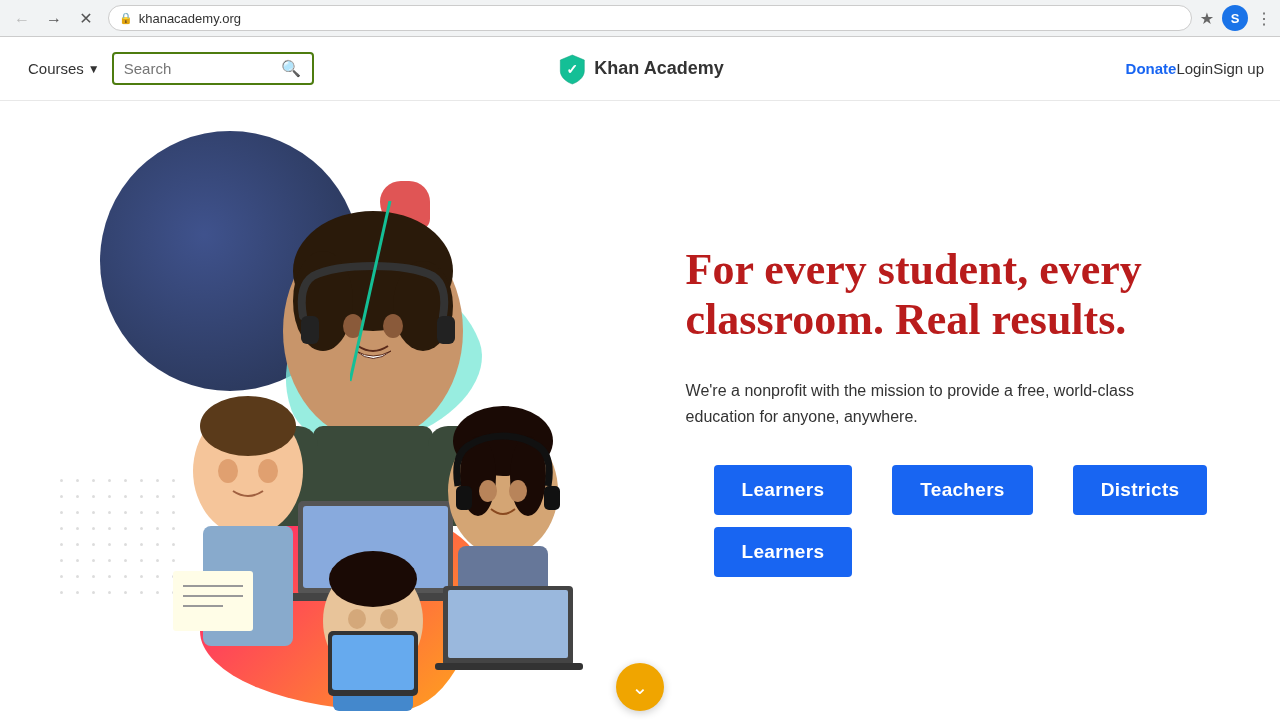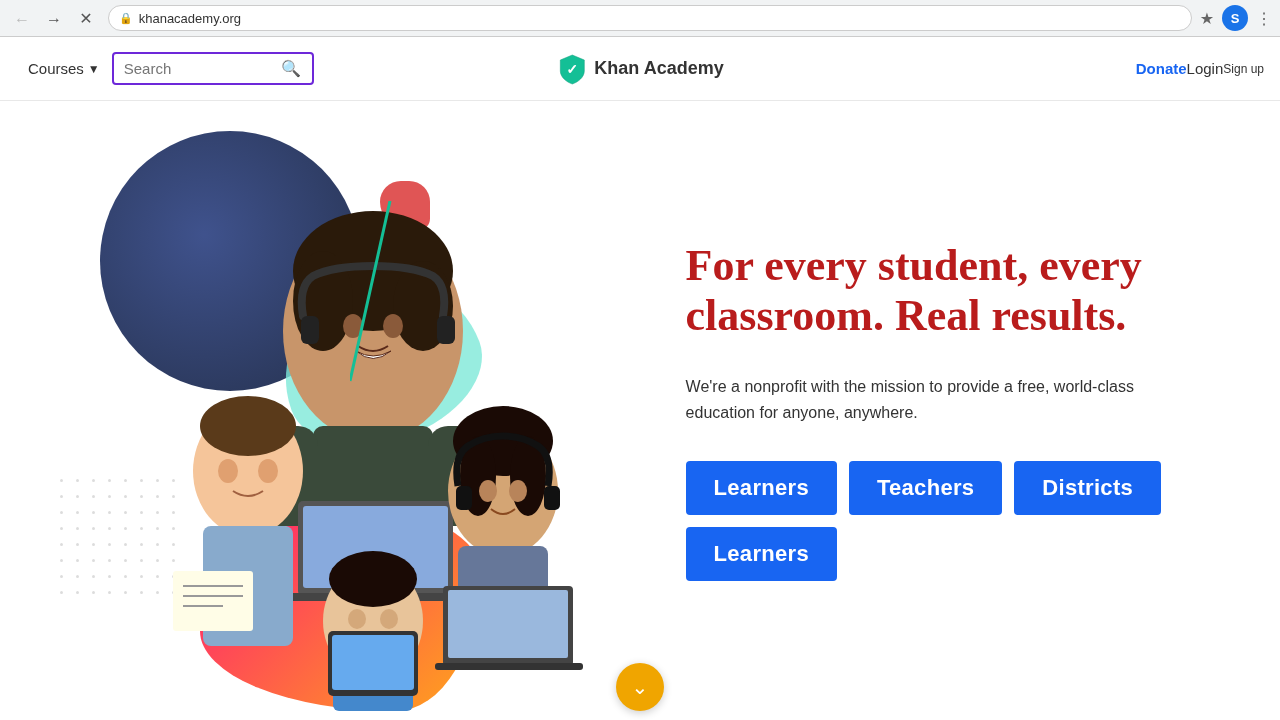--- a/index.html
+++ b/index.html
@@ -43,21 +43,21 @@
     }
     .nav-left { display: flex; align-items: center; gap: 0; }
     .courses-btn {
       display: flex; align-items: center; gap: 4px;
       background: none; border: none; cursor: pointer;
       font-size: 15px; color: #333; font-weight: 500; padding: 8px 12px;
     }
     .chevron-down { font-size: 12px; }
     .search-wrapper {
       display: flex; align-items: center;
-      border: 2px solid #6d28d9; border-radius: 4px;
+      border: 2px solid #4d7c0f; border-radius: 4px;
       padding: 5px 10px; gap: 8px; background: #fff;
     }
     .search-input {
       border: none; outline: none; font-size: 15px; width: 150px; color: #555;
     }
     .search-icon { color: #666; font-size: 16px; cursor: pointer; }
 
     .nav-center {
       position: absolute; left: 50%; transform: translateX(-50%);
       display: flex; align-items: center; gap: 8px;
@@ -71,21 +71,21 @@
     .nav-link {
       font-size: 15px; color: #333; text-decoration: none; font-weight: 500;
       cursor: pointer;
     }
     .nav-link.donate { color: #1865f2; font-weight: 600; }
     .login-btn {
       background: none; border: none; font-size: 15px; color: #333;
       font-weight: 500; cursor: pointer;
     }
     .signup-btn {
-      background: none; border: none; font-size: 12px; color: #333;
+      background: none; border: none; font-size: 15px; color: #333;
       font-weight: 500; cursor: pointer; padding: 0;
     }
 
     
     .hero {
       display: flex; align-items: center; height: calc(720px - 36px - 64px);
       padding: 0; position: relative; overflow: hidden;
     }
     .hero-left {
       width: 52%; height: 100%; position: relative; overflow: visible;
@@ -138,22 +138,22 @@
       margin-bottom: 20px; font-family: 'Georgia', serif;
     }
     .hero-subtext {
       font-size: 16px; color: #333; line-height: 1.6; margin-bottom: 36px;
       max-width: 460px;
       margin-top: 12px;
     }
     .cta-buttons { display: flex; gap: 12px; flex-wrap: wrap; }
     .cta-btn {
       padding: 14px 28px; background: #1865f2; color: #fff;
-      border: none; border-radius: 4px; font-size: 22px; font-weight: 600;
-      cursor: pointer; letter-spacing: 0.3px;
+      border: none; border-radius: 4px; font-size: 19px; font-weight: 600;
+      cursor: pointer; letter-spacing: 0.3px; margin-left: 28px;
     }
 
     
     .scroll-indicator {
       position: absolute; bottom: 10px; left: 50%; transform: translateX(-50%);
       width: 48px; height: 48px; background: #f0a500; border-radius: 50%;
       display: flex; align-items: center; justify-content: center;
       cursor: pointer; box-shadow: 0 2px 8px rgba(0,0,0,0.2);
     }
     .scroll-indicator span { color: #fff; font-size: 20px; }

